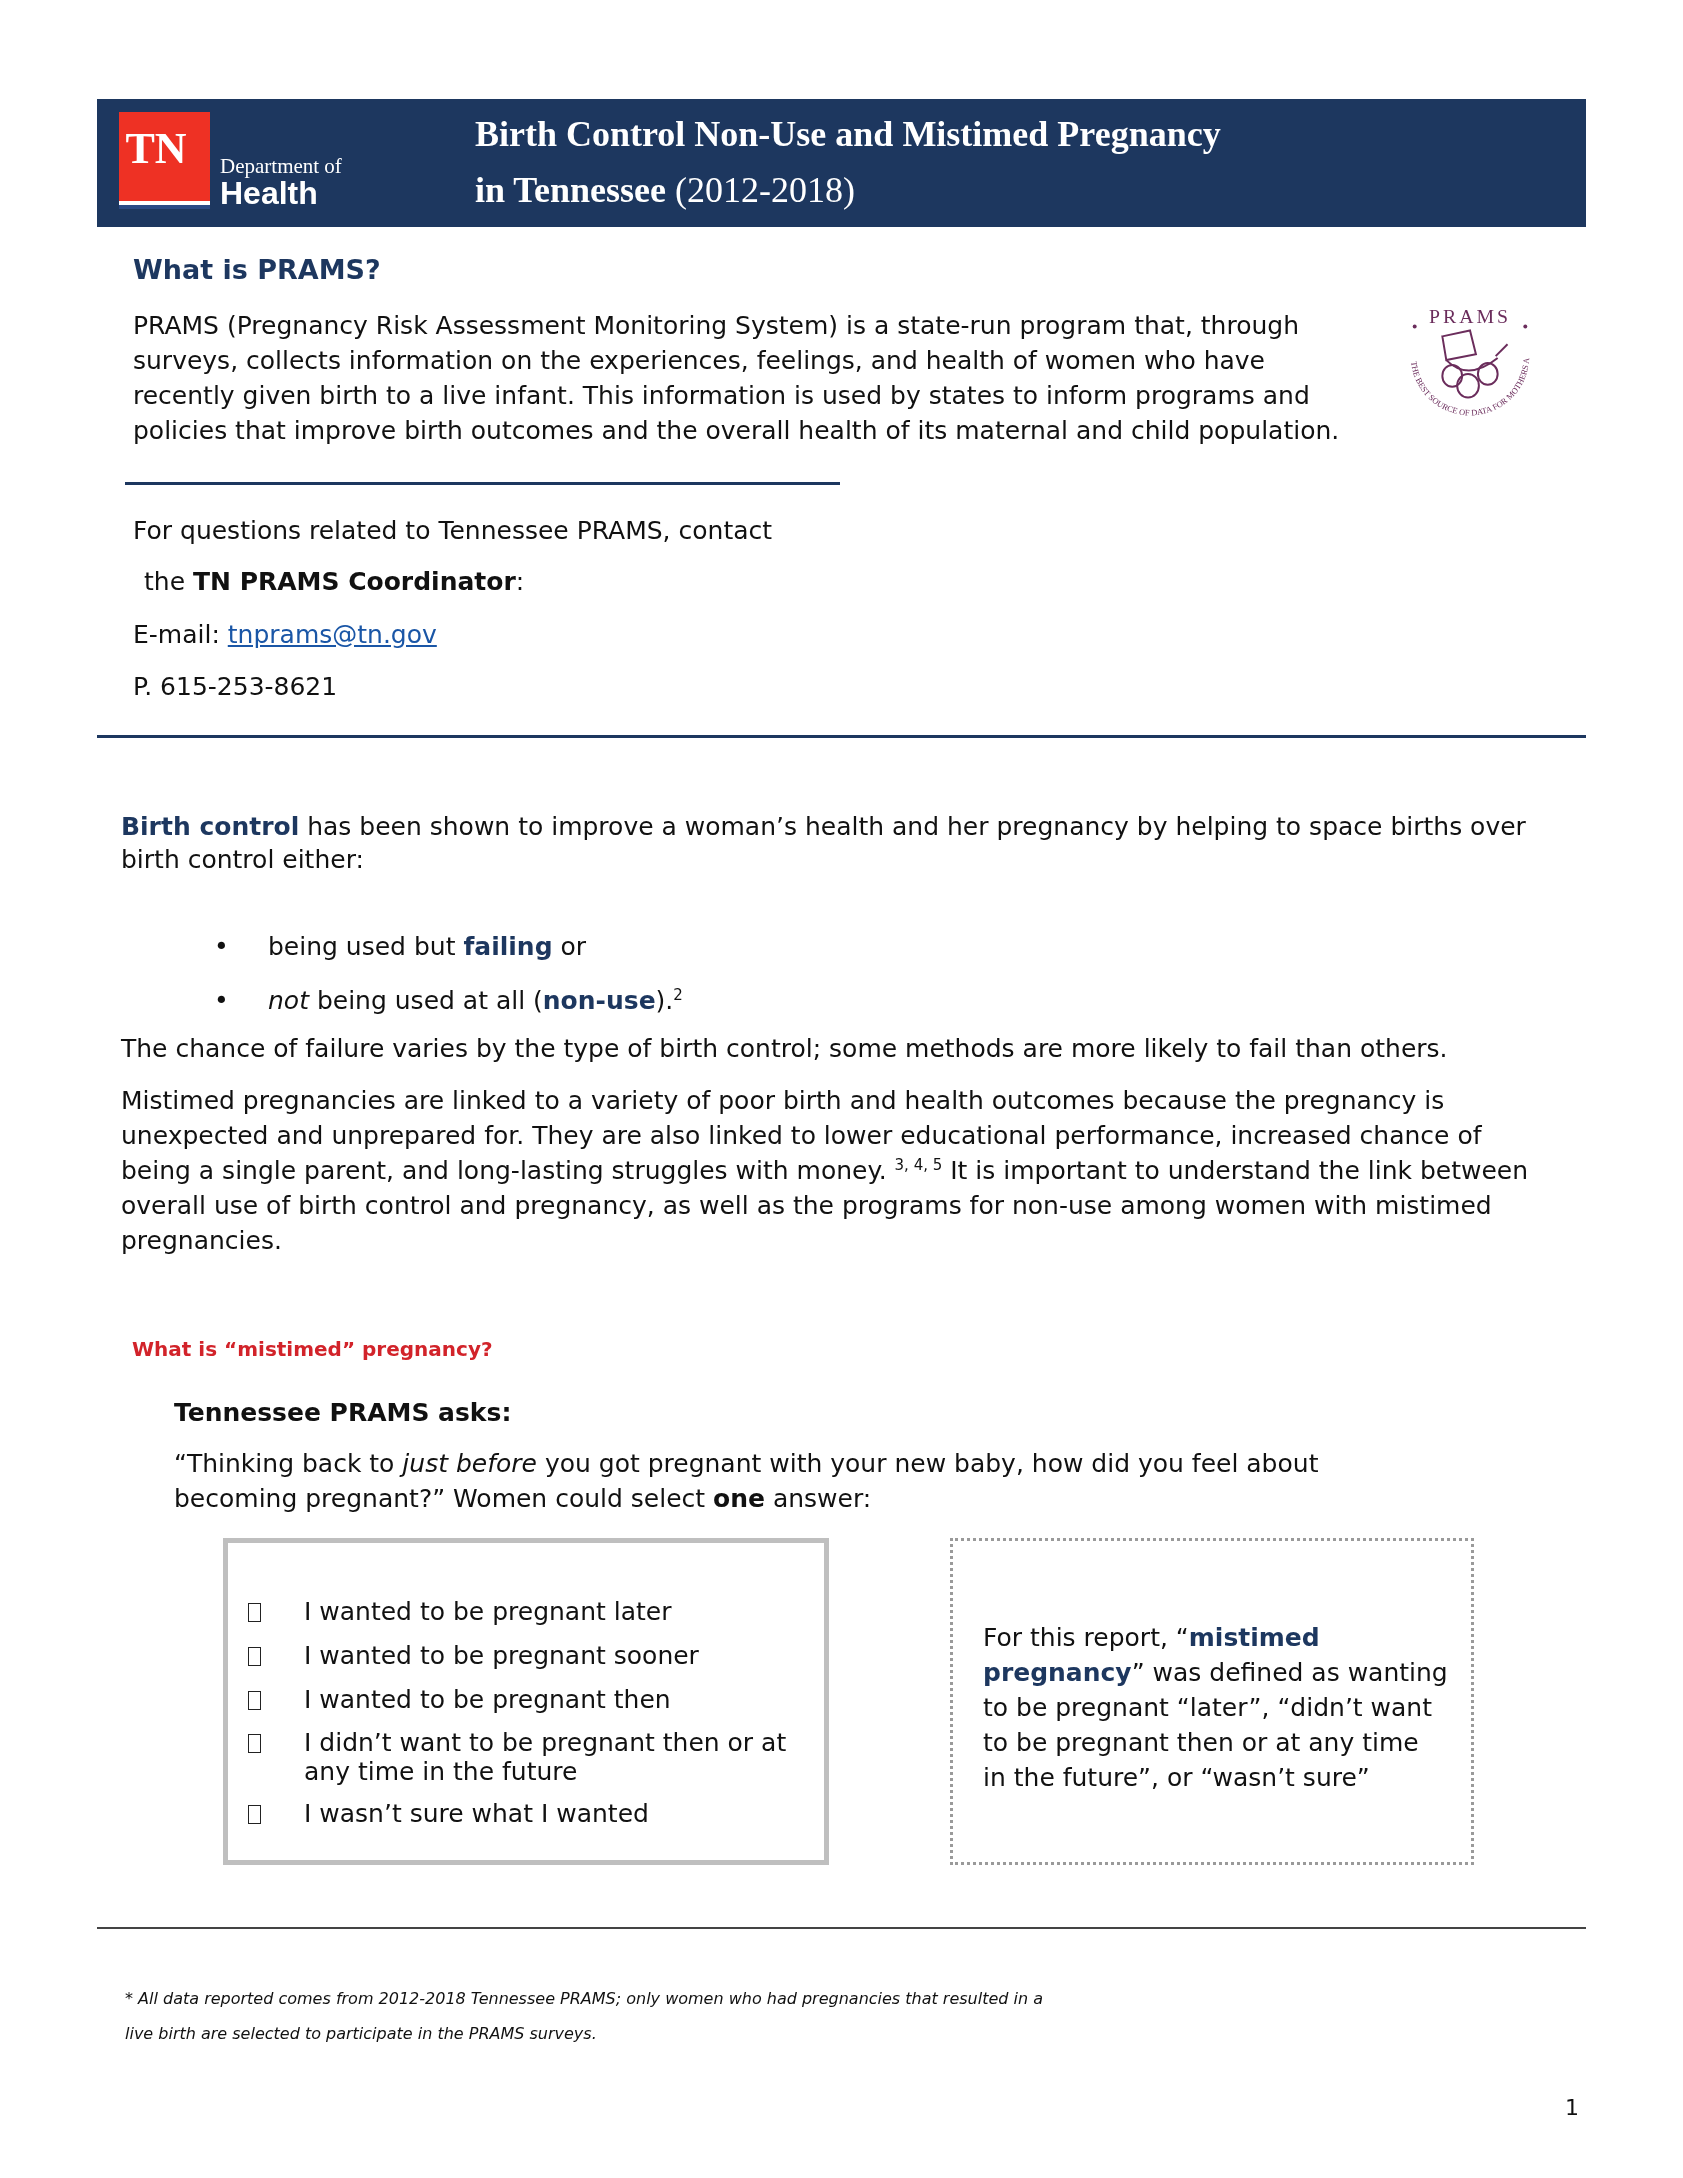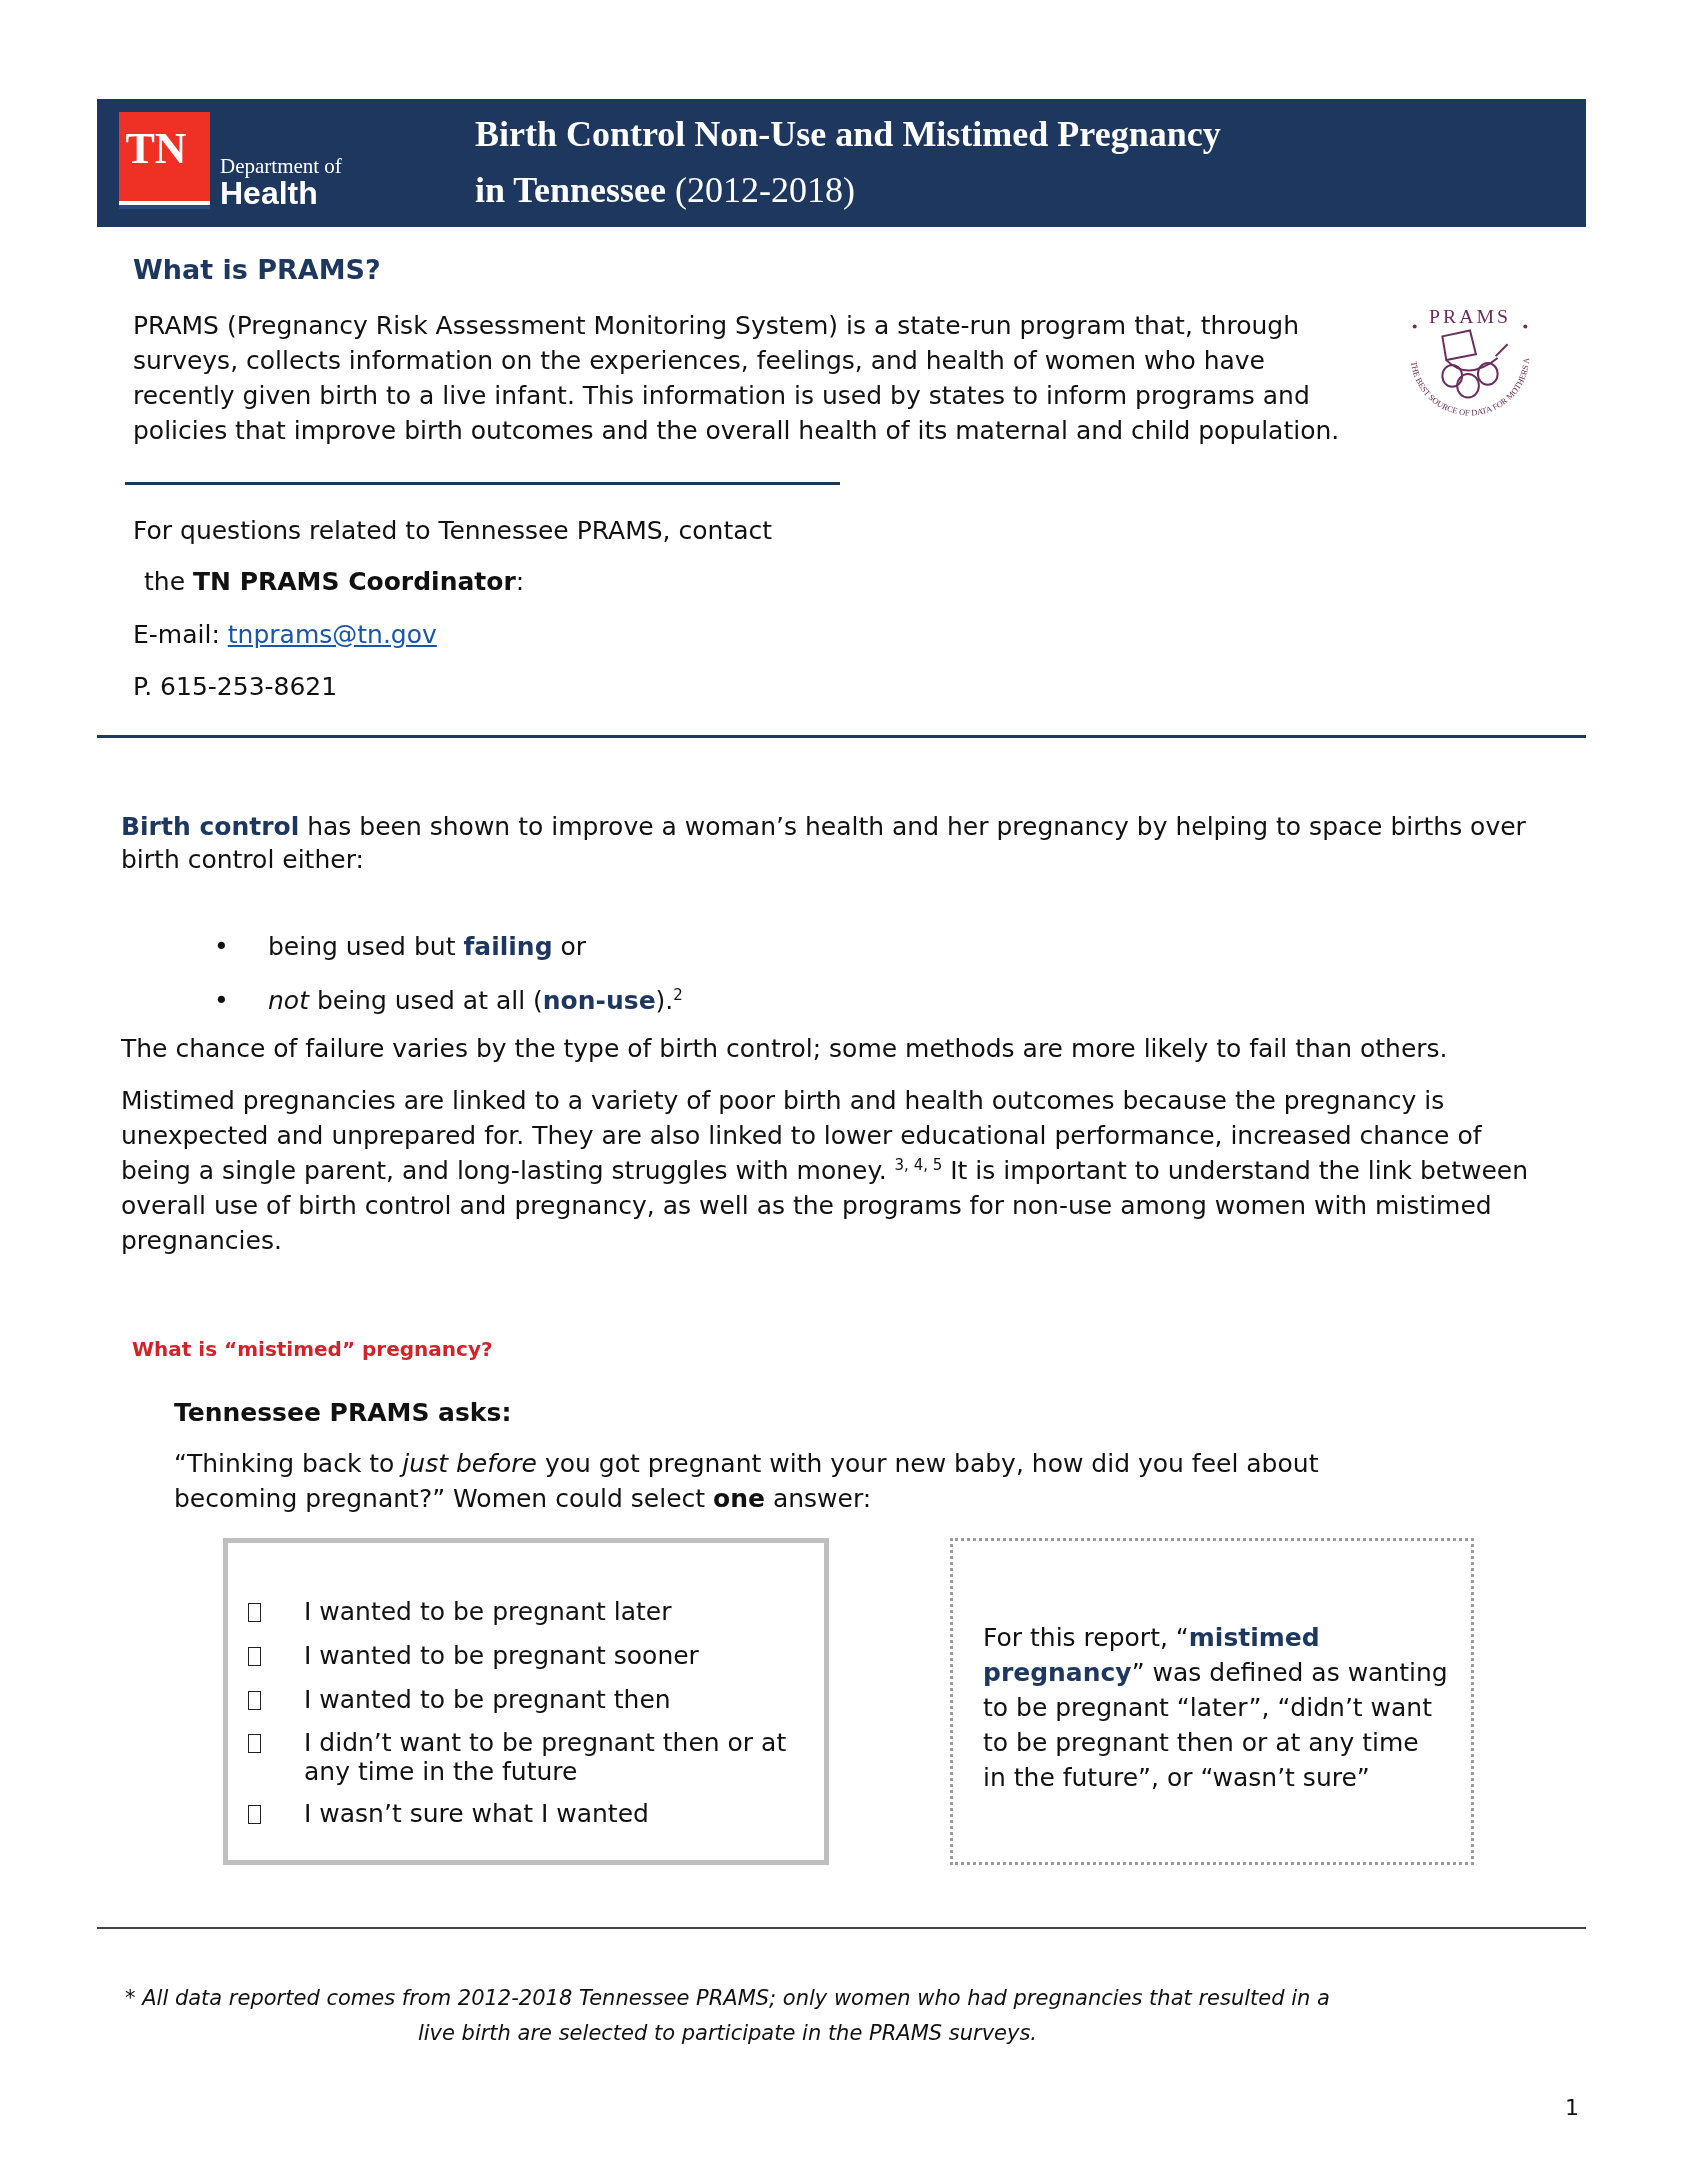--- a/index.html
+++ b/index.html
@@ -134,18 +134,18 @@
       <span class="chk"></span>
       <span class="opt-text">I wasn’t sure what I wanted</span>
     </div>
 </div>
 
 <div class="abs box2">
   <div class="p" style="position:absolute; left:30px; top:79px; width:465px; line-height:35px;"><span>For this report, “</span><span class="blue-b">mistimed pregnancy</span><span>” was defined as wanting to be pregnant “later”, “didn’t want to be pregnant then or at any time in the future”, or “wasn’t sure”</span></div>
 </div>
 
 <div class="abs divider-thin" style="left:97px; top:1927px; width:1489px;"></div>
-<div class="abs p" style="left:125px; top:1981px; font-style:italic; line-height:35px; white-space:nowrap; font-size:21px;text-align:center;">
+<div class="abs p" style="left:125px; top:1981px; font-style:italic; line-height:35px; white-space:nowrap; font-size:16px;">
   <div>* All data reported comes from 2012-2018 Tennessee PRAMS; only women who had pregnancies that resulted in a</div>
   <div>live birth are selected to participate in the PRAMS surveys.</div>
 </div>
 <div class="abs" style="left:1565px; top:2095px; font-size:22px;">1</div>
 
 
 </body></html>

